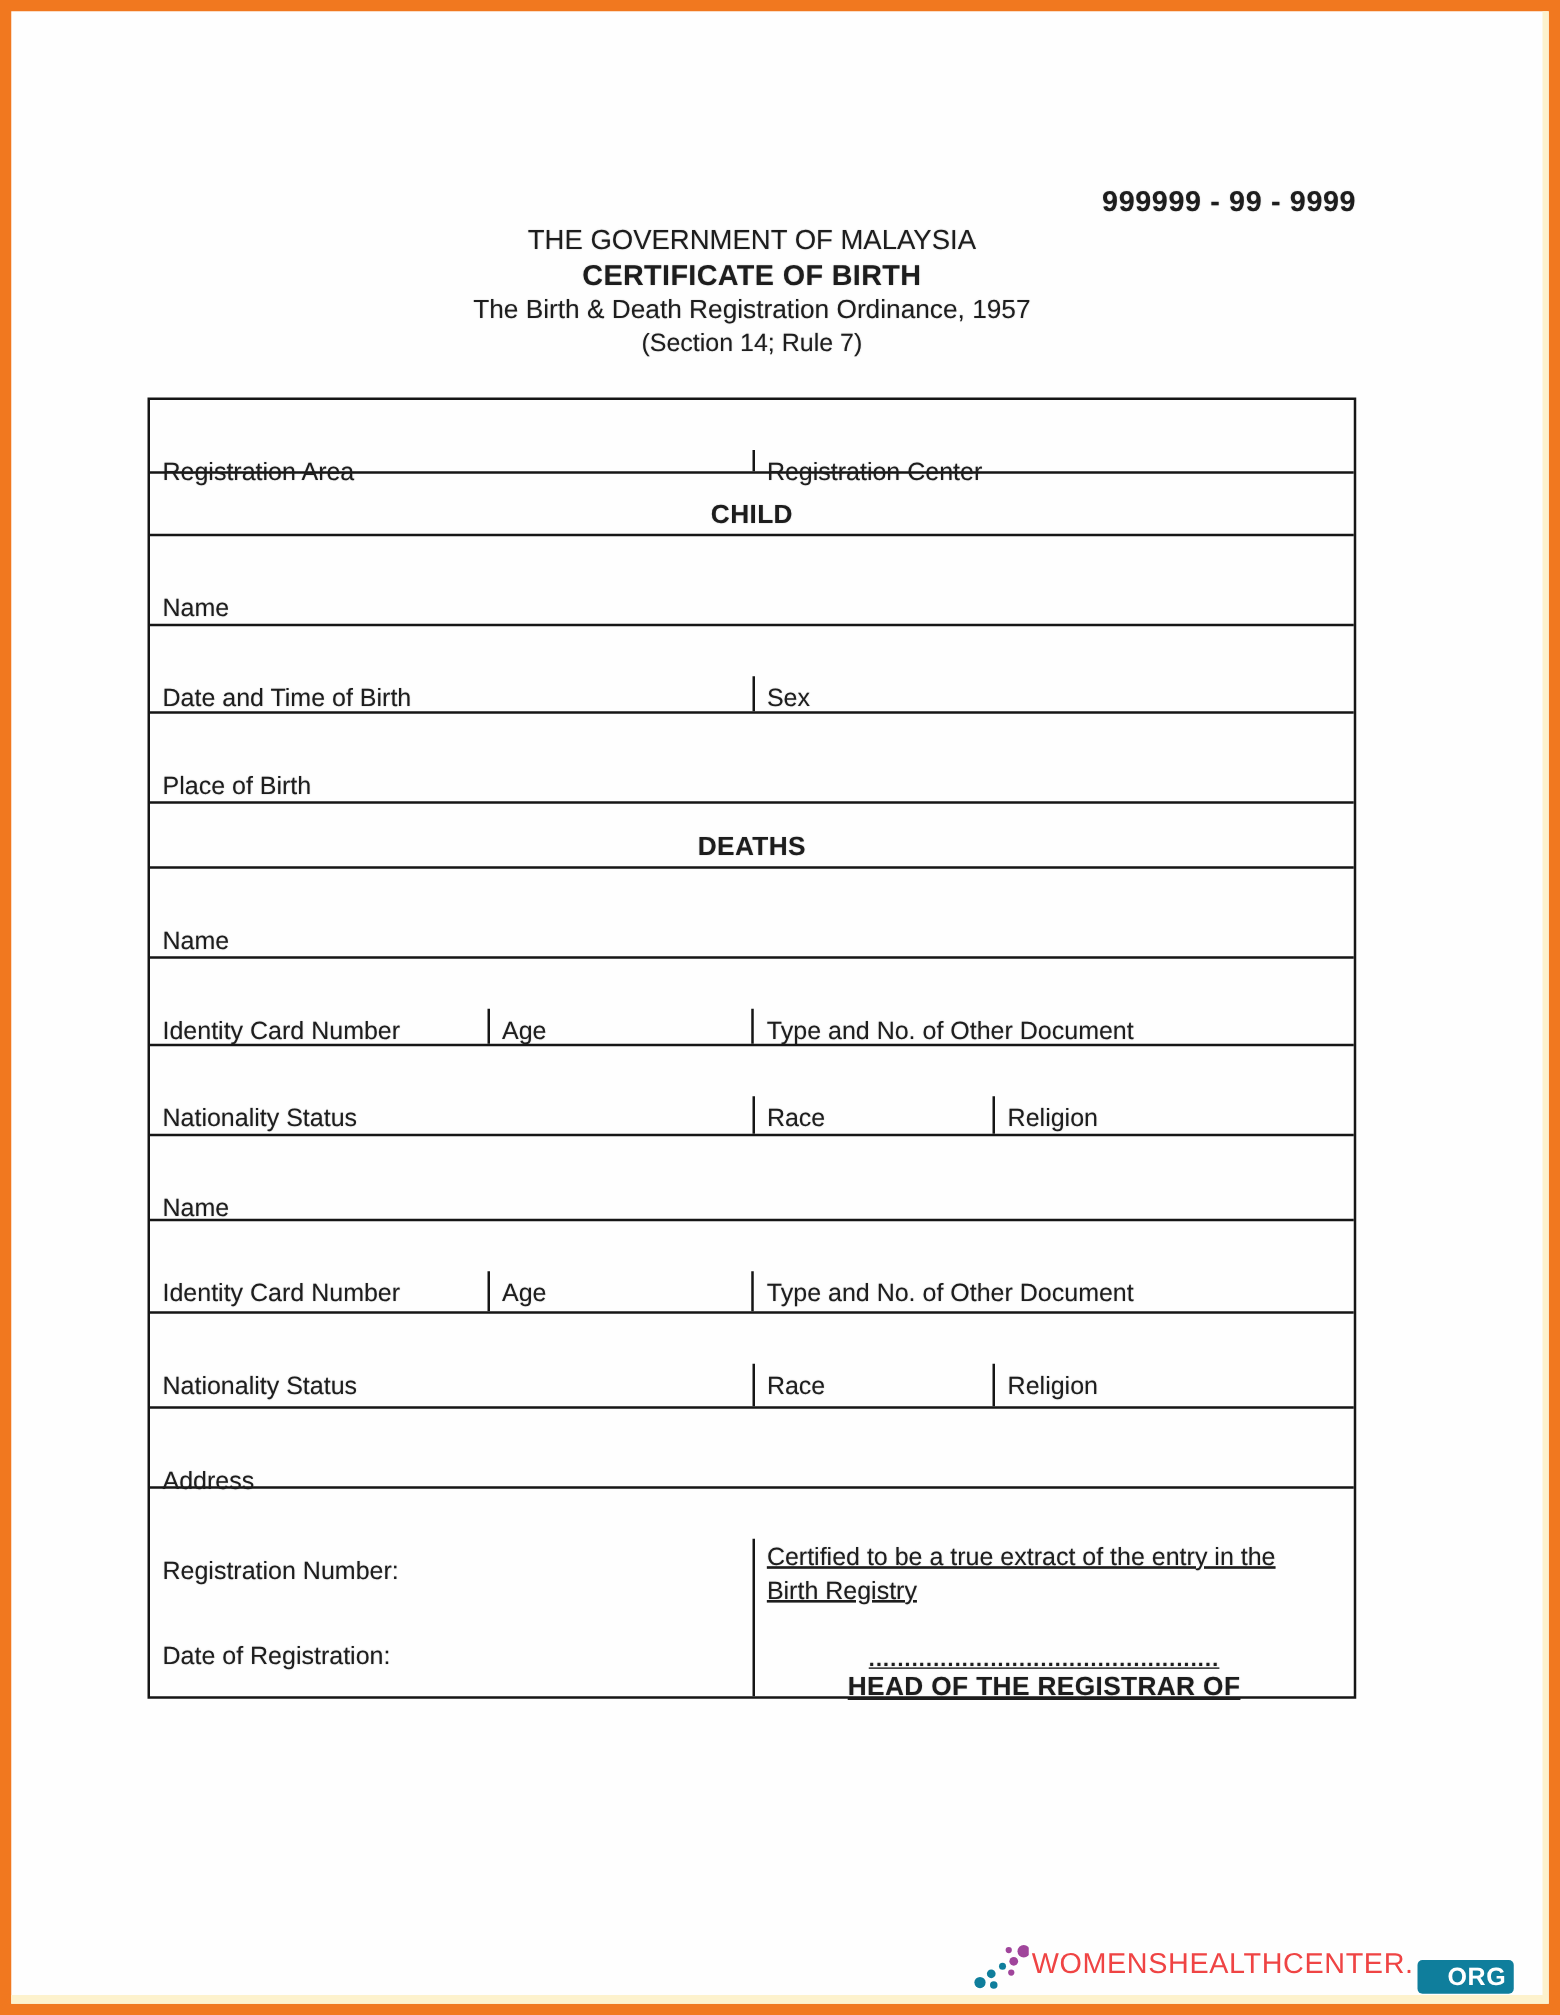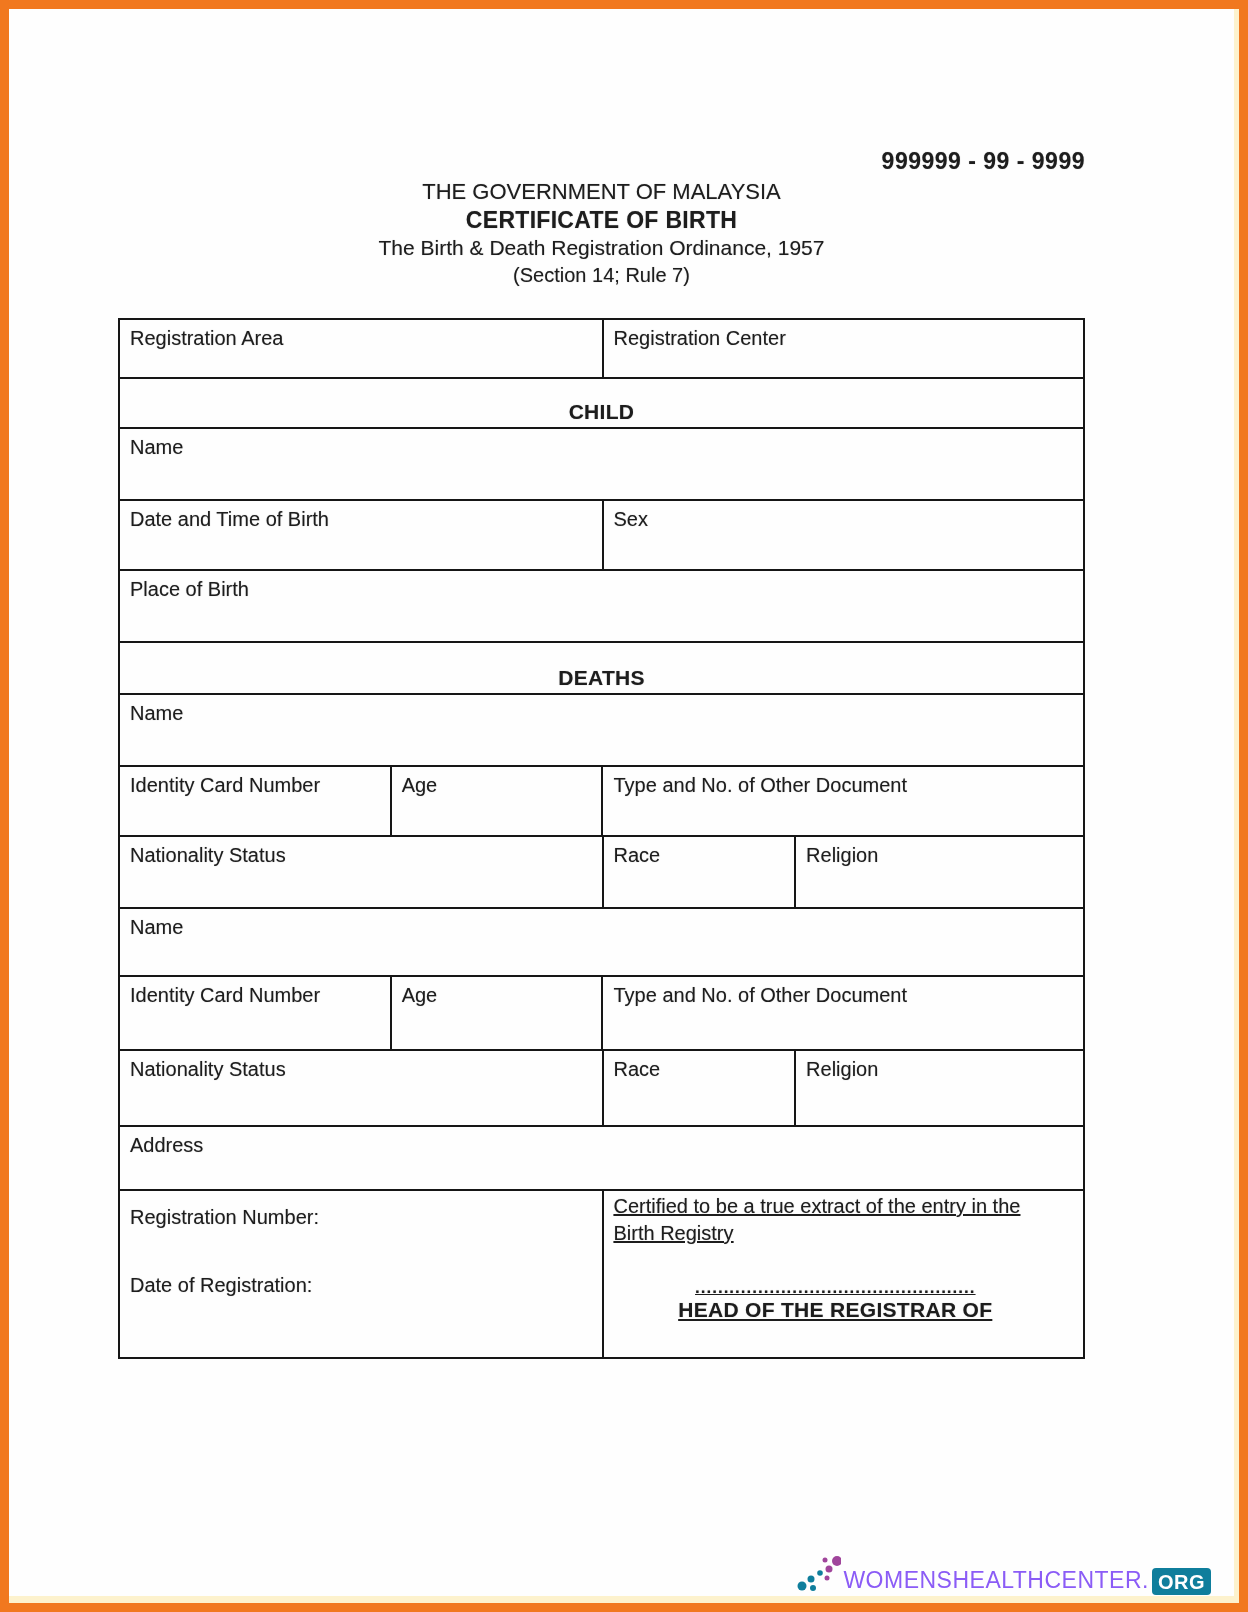--- a/index.html
+++ b/index.html
@@ -32,21 +32,21 @@
 
   .formtable {
     position:absolute; top:309px; left:109px; width:967px;
     border:2px solid #161616; box-sizing:border-box;
     background:#fefefe;
   }
   .trow { display:flex; box-sizing:border-box; }
   .trow + .trow { border-top:2px solid #161616; }
   .tcell {
     box-sizing:border-box; padding:6px 10px;
-    font-size:20px; line-height:1.2;
+    font-size:20px; line-height:1.2;margin-top:40px;
   }
   .tcell + .tcell { border-left:2px solid #161616; }
   .w100{ width:100%; } .w50{ width:50%; } .w28{ width:28%; }
   .w22{ width:22%; } .w20{ width:20%; } .w30{ width:30%; }
   .hrow {
     display:flex; align-items:flex-end; justify-content:center;
     font-size:21px; font-weight:bold; letter-spacing:.3px;
     box-sizing:border-box; padding-bottom:3px;
   }
   
@@ -64,28 +64,28 @@
     line-height:1; white-space:nowrap; overflow:hidden;
   }
   .sigline { font-size:21px; font-weight:bold; line-height:1.3; letter-spacing:.3px; }
 
   .watermark {
     position:absolute; right:28px; bottom:8px; height:52px;
     display:flex; align-items:flex-end;
   }
   .wm-dots { position:relative; width:52px; height:52px; margin-right:2px; }
   .wm-text {
-    font-size:23px; color:#8b5cf6; letter-spacing:.5px;
-    line-height:1; padding-bottom:3px;
+    font-size:23px; color:#ef4444; letter-spacing:.5px;
+    line-height:1; padding-bottom:13px;
   }
   .wm-org {
     display:inline-block; margin-left:3px;
     background:#0f7e9c; color:#ffffff;
     font-size:20px; font-weight:bold; letter-spacing:.5px;
-    padding:4px 6px 3px 6px; border-radius:4px; line-height:1;
+    padding:4px 6px 3px 24px; border-radius:4px; line-height:1;
   }
 </style>
 </head>
 <body>
 
 <div class="canvas">
 
   <div class="inner-edge"></div>
 
   <div class="refnum scan">999999 - 99 - 9999</div>

